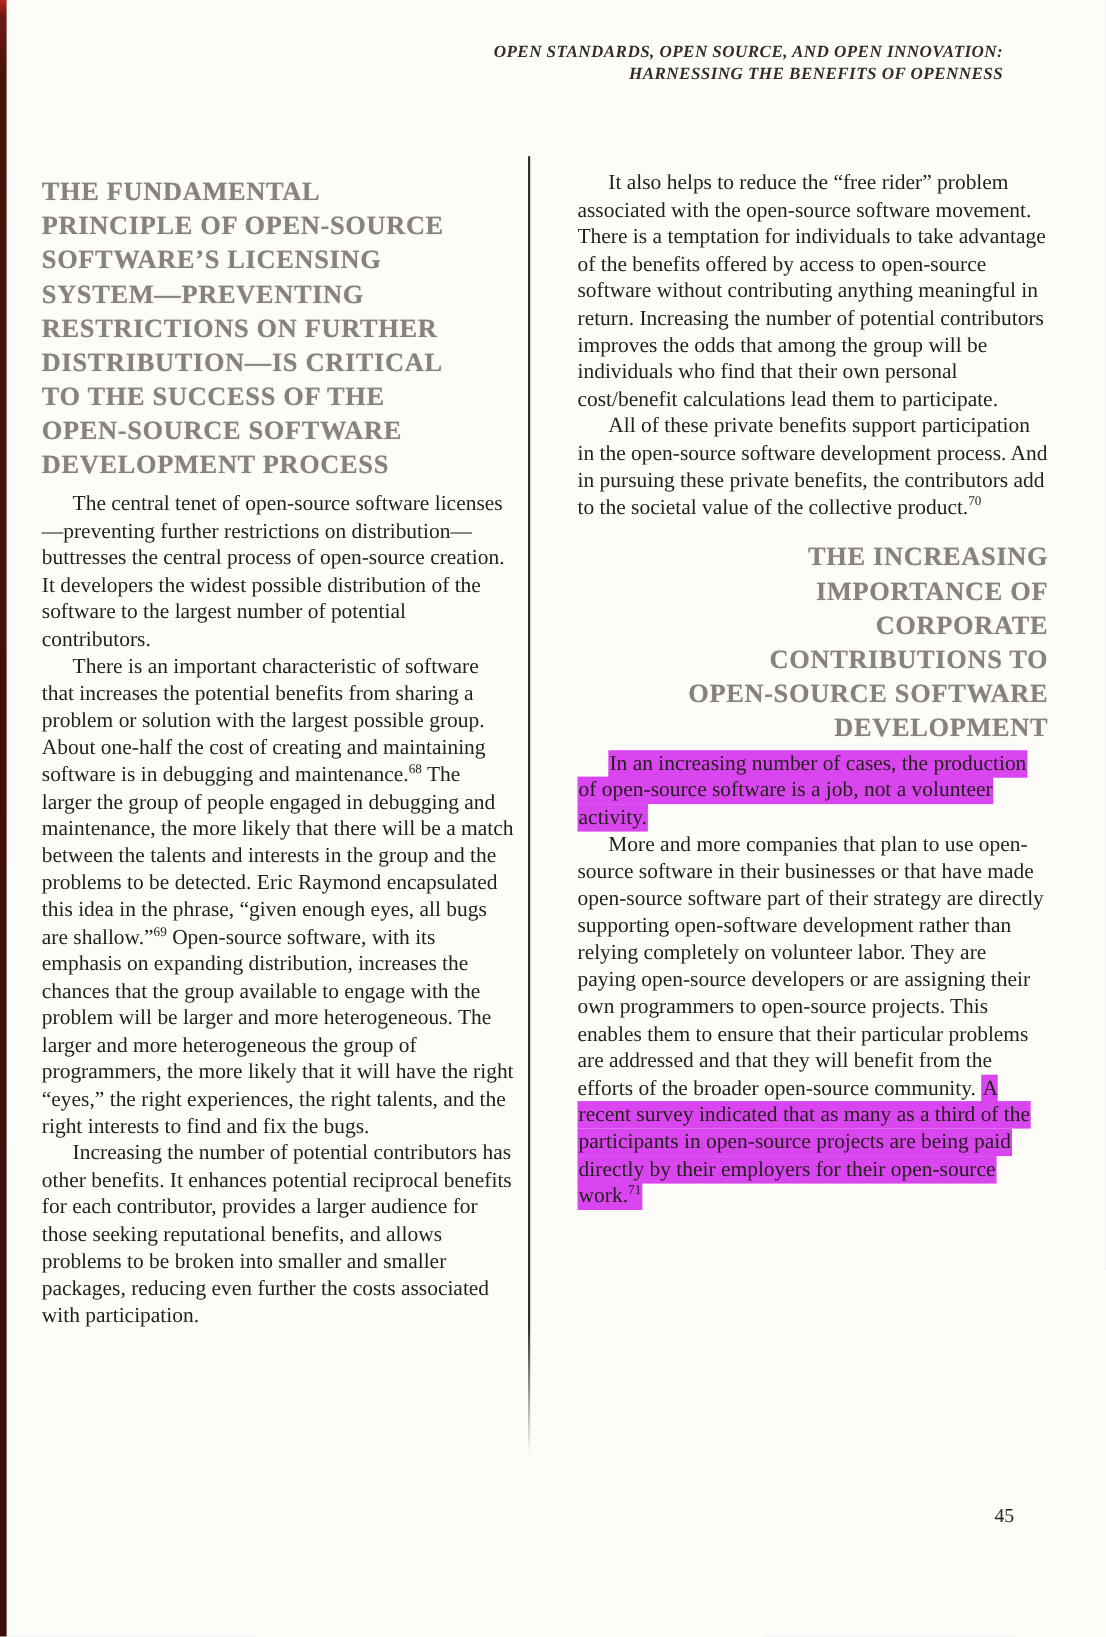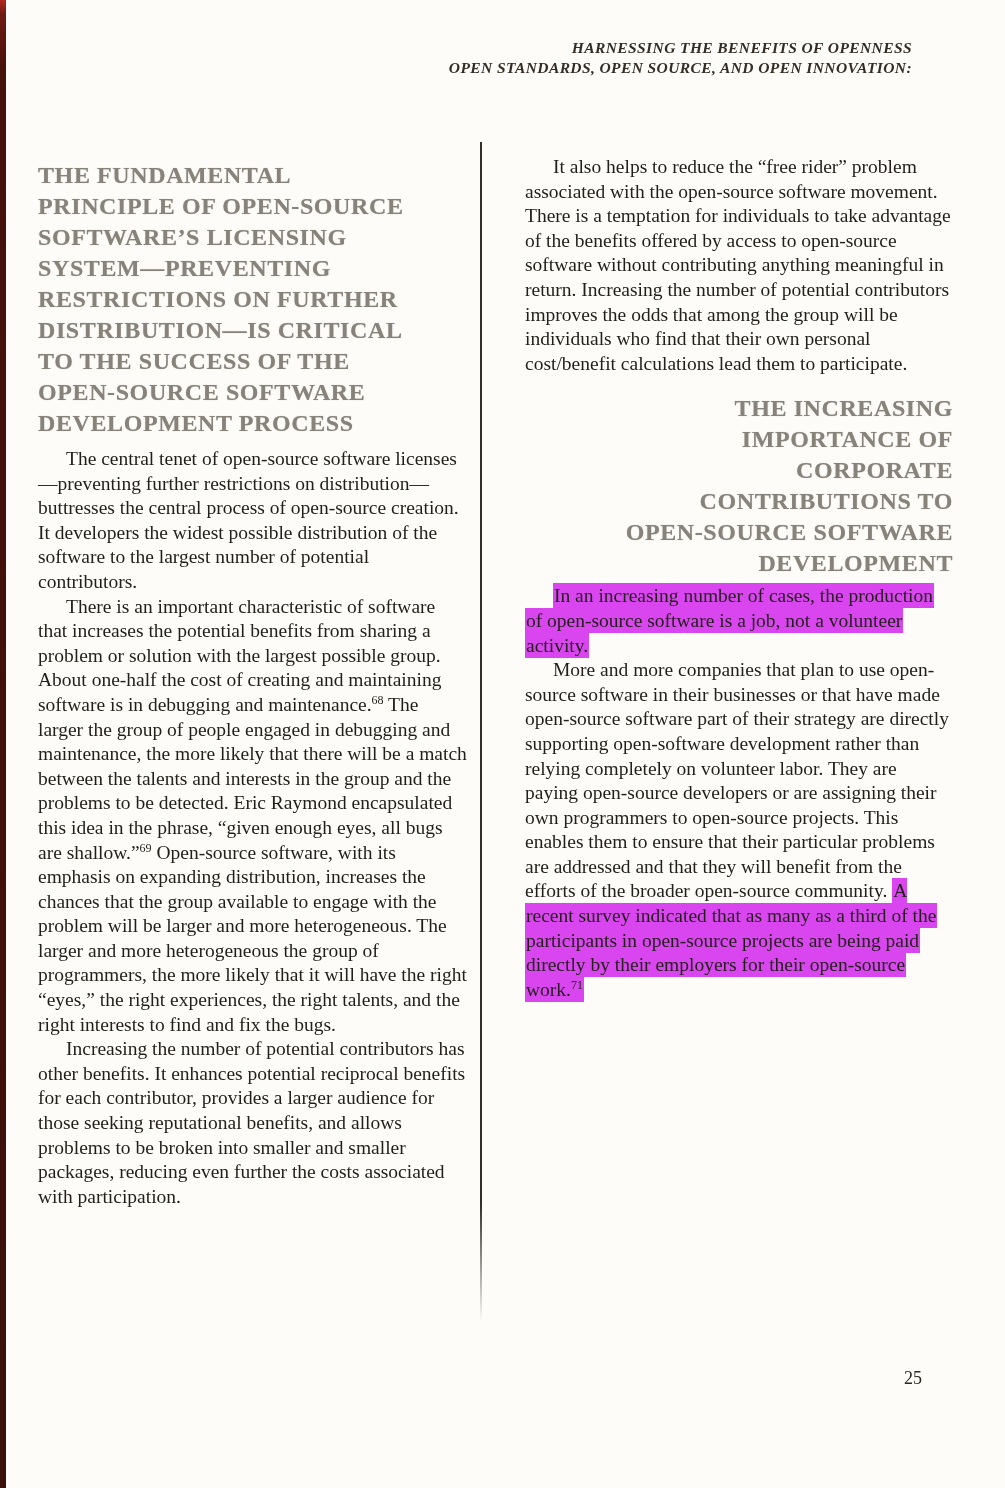--- a/index.html
+++ b/index.html
@@ -68,22 +68,22 @@
   }
 </style>
 </head>
 <body>
 
 <div class="page">
 
   <div class="spine-edge"></div>
 
   <div class="running-header">
+    <div>OPEN STANDARDS, OPEN SOURCE, AND OPEN INNOVATION:</div>
     <div>HARNESSING THE BENEFITS OF OPENNESS</div>
-    <div>OPEN STANDARDS, OPEN SOURCE, AND OPEN INNOVATION:</div>
   </div>
 
   <div class="col col-left">
     <h2 class="section-heading heading-top">THE FUNDAMENTAL
 PRINCIPLE OF OPEN-SOURCE
 SOFTWARE’S LICENSING
 SYSTEM—PREVENTING
 RESTRICTIONS ON FURTHER
 DISTRIBUTION—IS CRITICAL
 TO THE SUCCESS OF THE
@@ -91,25 +91,26 @@
 DEVELOPMENT PROCESS</h2>
     <p class="body-para">The central tenet of open-source software licenses—preventing further restrictions on distribution—buttresses the central process of open-source creation. It developers the widest possible distribution of the software to the largest number of potential contributors.</p>
     <p class="body-para"><span>There is an important characteristic of software that increases the potential benefits from sharing a problem or solution with the largest possible group. About one-half the cost of creating and maintaining software is in debugging and maintenance.</span><sup class="fn-ref">68</sup><span> The larger the group of people engaged in debugging and maintenance, the more likely that there will be a match between the talents and interests in the group and the problems to be detected.  Eric Raymond encapsulated this idea in the phrase, “given enough eyes, all bugs are shallow.”</span><sup class="fn-ref">69</sup><span> Open-source software, with its emphasis on expanding distribution, increases the chances that the group available to engage with the problem will be larger and more heterogeneous. The larger and more heterogeneous the group of programmers, the more likely that it will have the right “eyes,” the right experiences, the right talents, and the right interests to find and fix the bugs.</span></p>
     <p class="body-para">Increasing the number of potential contributors has other benefits. It enhances potential reciprocal benefits for each contributor, provides a larger audience for those seeking reputational benefits, and allows problems to be broken into smaller and smaller packages, reducing even further the costs associated with participation.</p>
   </div>
 
   <div class="col-divider"></div>
 
   <div class="col col-right">
     <p class="body-para">It also helps to reduce the “free rider” problem associated with the open-source software movement. There is a temptation for individuals to take advantage of the benefits offered by access to open-source software without contributing anything meaningful in return. Increasing the number of potential contributors improves the odds that among the group will be individuals who find that their own personal cost/benefit calculations lead them to participate.</p>
+    <p class="body-para"><span>All of these private benefits support participation in the open-source software development process. And in pursuing these private benefits, the contributors add to the societal value of the collective product.</span><sup class="fn-ref">70</sup></p>
     <h2 class="section-heading heading-mid">THE INCREASING
 IMPORTANCE OF
 CORPORATE
 CONTRIBUTIONS TO
 OPEN-SOURCE SOFTWARE
 DEVELOPMENT</h2>
     <p class="body-para"><span class="hl">In an increasing number of cases, the production of open-source software is a job, not a volunteer activity.</span></p>
     <p class="body-para"><span>More and more companies that plan to use open-source software in their businesses or that have made open-source software part of their strategy are directly supporting open-software development rather than relying completely on volunteer labor. They are paying open-source developers or are assigning their own programmers to open-source projects. This enables them to ensure that their particular problems are addressed and that they will benefit from the efforts of the broader open-source community. </span><span class="hl"><span>A recent survey indicated that as many as a third of the participants in open-source projects are being paid directly by their employers for their open-source work.</span><sup class="fn-ref">71</sup></span></p>
   </div>
 
-  <div class="page-number">25</div>
+  <div class="page-number">45</div>
 
 </div>
 
 </body></html>

